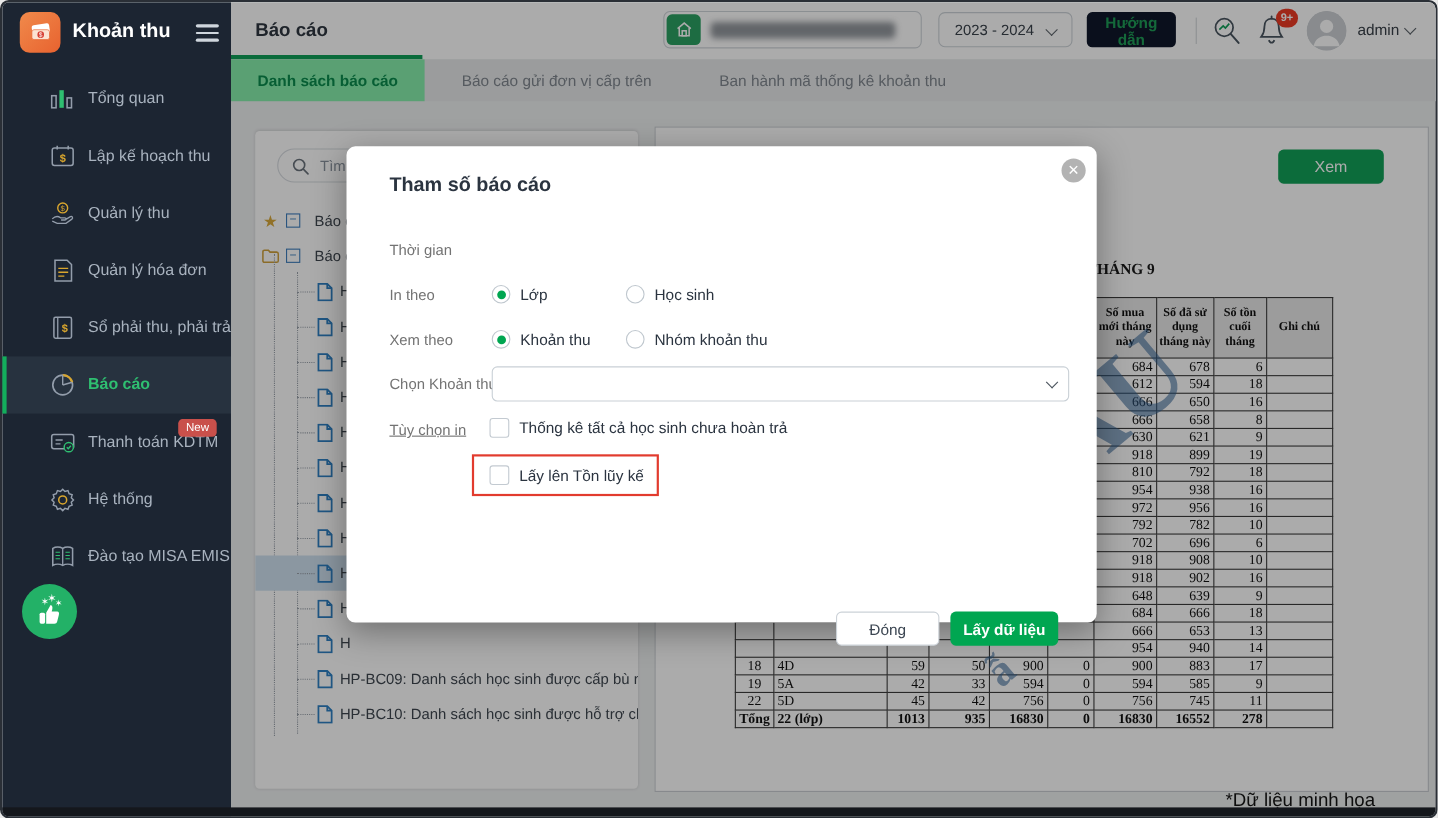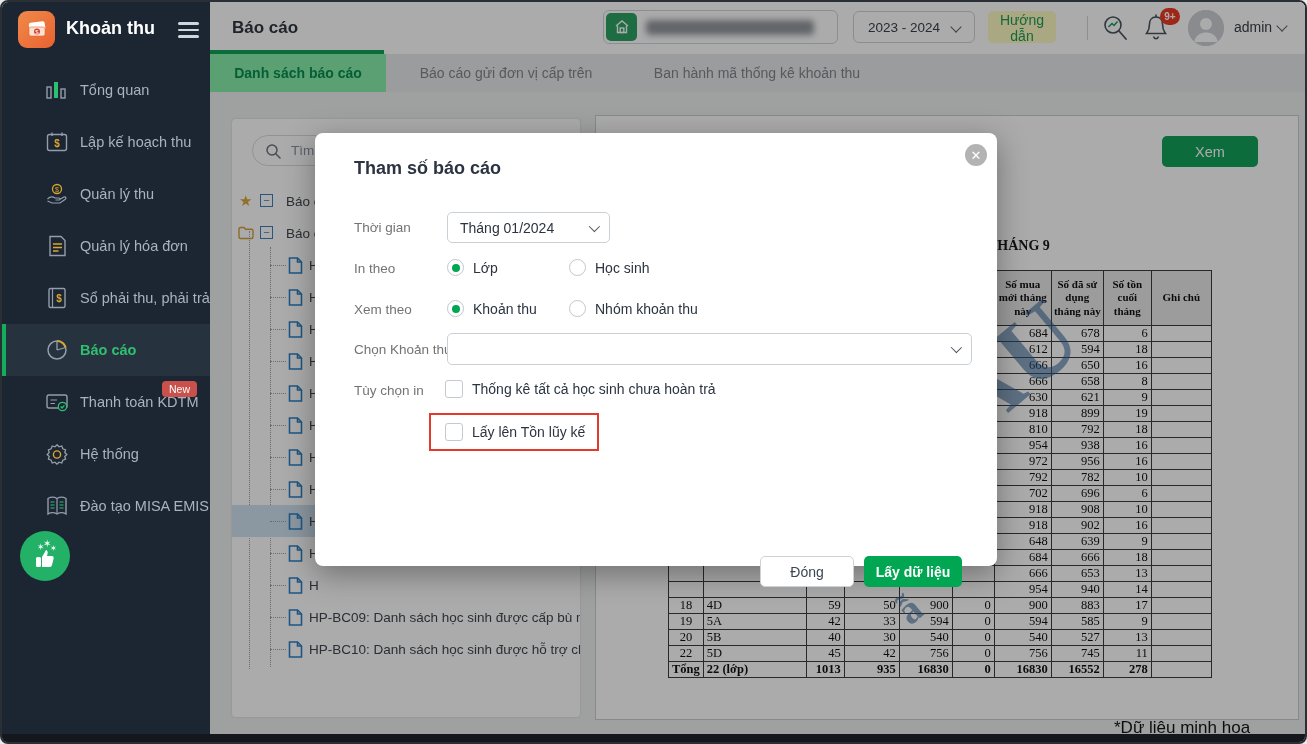--- a/index.html
+++ b/index.html
@@ -34,22 +34,22 @@
   #title-underline{position:absolute;left:0;top:48px;width:174px;height:4px;background:#10a058;}
   #school-pill{position:absolute;left:393px;top:8px;width:235px;height:34px;background:#fff;
         border:1px solid #d0d5da;border-radius:6px;}
   #school-icon{position:absolute;left:2px;top:2px;width:31px;height:28px;border-radius:5px;background:#2ca263;
         display:flex;align-items:center;justify-content:center;}
   #school-blur{position:absolute;left:42px;top:9px;width:168px;height:15px;border-radius:4px;
         background:#6f757d;filter:blur(3px);opacity:.75;}
   #year-select{position:absolute;left:643px;top:9px;width:122px;height:32px;background:#fff;
         border:1px solid #cdd3d8;border-radius:6px;font-size:13.5px;color:#3a424b;
         display:flex;align-items:center;padding-left:14px;cursor:pointer;}
-  #guide-btn{position:absolute;left:778px;top:9px;width:68px;height:32px;background:#fef9c3;border:none;
-        border-radius:5px;color:#1f9d57;font-weight:400;font-size:14px;cursor:pointer;}
+  #guide-btn{position:absolute;left:778px;top:9px;width:81px;height:32px;background:#0f172a;border:none;
+        border-radius:5px;color:#1f9d57;font-weight:700;font-size:14px;cursor:pointer;}
   #hd-divider{position:absolute;left:877px;top:14px;width:1px;height:24px;background:#d4d7da;}
   #stats-icon{position:absolute;left:890px;top:11px;width:30px;height:30px;cursor:pointer;}
   #bell-wrap{position:absolute;left:932px;top:10px;width:40px;height:36px;cursor:pointer;}
   #bell-badge{position:absolute;left:18px;top:-4px;min-width:20px;height:17px;border-radius:9px;background:#ee3b25;
         color:#fff;font-size:10px;font-weight:700;display:flex;align-items:center;justify-content:center;padding:0 3px;}
   #avatar{position:absolute;left:978px;top:8px;width:36px;height:36px;border-radius:50%;background:#ccd0d4;
         overflow:hidden;cursor:pointer;}
   #user-name{position:absolute;left:1024px;top:17px;font-size:14px;color:#3a4149;cursor:pointer;}
   .chev{display:inline-block;width:8px;height:8px;border-right:1.8px solid #5b6269;border-bottom:1.8px solid #5b6269;
         transform:rotate(45deg);margin-left:6px;vertical-align:2px;}
@@ -666,32 +666,20 @@
             <td class="c-num">42</td>
             <td class="c-num">33</td>
             <td class="c-num">594</td>
             <td class="c-num">0</td>
             <td class="c-num">594</td>
             <td class="c-num">585</td>
             <td class="c-num">9</td>
             <td class="c-num"></td>
           </tr>
           <tr>
-            <td class="c-stt">20</td>
-            <td class="c-lop">5B</td>
-            <td class="c-num">40</td>
-            <td class="c-num">30</td>
-            <td class="c-num">540</td>
-            <td class="c-num">0</td>
-            <td class="c-num">540</td>
-            <td class="c-num">527</td>
-            <td class="c-num">13</td>
-            <td class="c-num"></td>
-          </tr>
-          <tr>
             <td class="c-stt">22</td>
             <td class="c-lop">5D</td>
             <td class="c-num">45</td>
             <td class="c-num">42</td>
             <td class="c-num">756</td>
             <td class="c-num">0</td>
             <td class="c-num">756</td>
             <td class="c-num">745</td>
             <td class="c-num">11</td>
             <td class="c-num"></td>
@@ -716,44 +704,40 @@
 
   <div id="overlay"></div>
   <div id="demo-note">*Dữ liệu minh họa</div>
   <div id="bottom-strip"></div>
 
   <div id="modal">
     <div id="modal-title">Tham số báo cáo</div>
     <div id="modal-close">✕</div>
 
     <div class="m-label" style="top:87px;">Thời gian</div>
-    <div class="m-select" style="left:132px;top:79px;width:163px;height:31px;">
-      <span>Tháng 01/2024</span>
-      <span class="sel-chev"></span>
-    </div>
 
     <div class="m-label" style="top:128px;">In theo</div>
     <div class="radio on" style="left:132px;top:126px;"></div>
     <div class="r-label" style="left:158px;top:127px;">Lớp</div>
     <div class="radio" style="left:254px;top:126px;"></div>
     <div class="r-label" style="left:280px;top:127px;">Học sinh</div>
 
     <div class="m-label" style="top:169px;">Xem theo</div>
     <div class="radio on" style="left:132px;top:167px;"></div>
     <div class="r-label" style="left:158px;top:168px;">Khoản thu</div>
     <div class="radio" style="left:254px;top:167px;"></div>
     <div class="r-label" style="left:280px;top:168px;">Nhóm khoản thu</div>
 
     <div class="m-label" style="top:209px;">Chọn Khoản thu</div>
     <div class="m-select" style="left:132px;top:200px;width:525px;height:32px;">
       <span></span>
       <span class="sel-chev"></span>
     </div>
 
-    <div class="m-label" style="top:250px;">Tùy chọn in</div>
+    <div class="m-label" style="top:250px;text-decoration:underline;">Tùy chọn in</div>
     <div class="checkbox" style="left:130px;top:247px;"></div>
     <div class="r-label" style="left:157px;top:248px;">Thống kê tất cả học sinh chưa hoàn trả</div>
 
     <div class="checkbox" style="left:130px;top:290px;"></div>
     <div class="r-label" style="left:157px;top:291px;">Lấy lên Tồn lũy kế</div>
     <div id="red-annotation"></div>
 
     <button id="close-btn">Đóng</button>
     <button id="fetch-btn">Lấy dữ liệu</button>
   </div>

